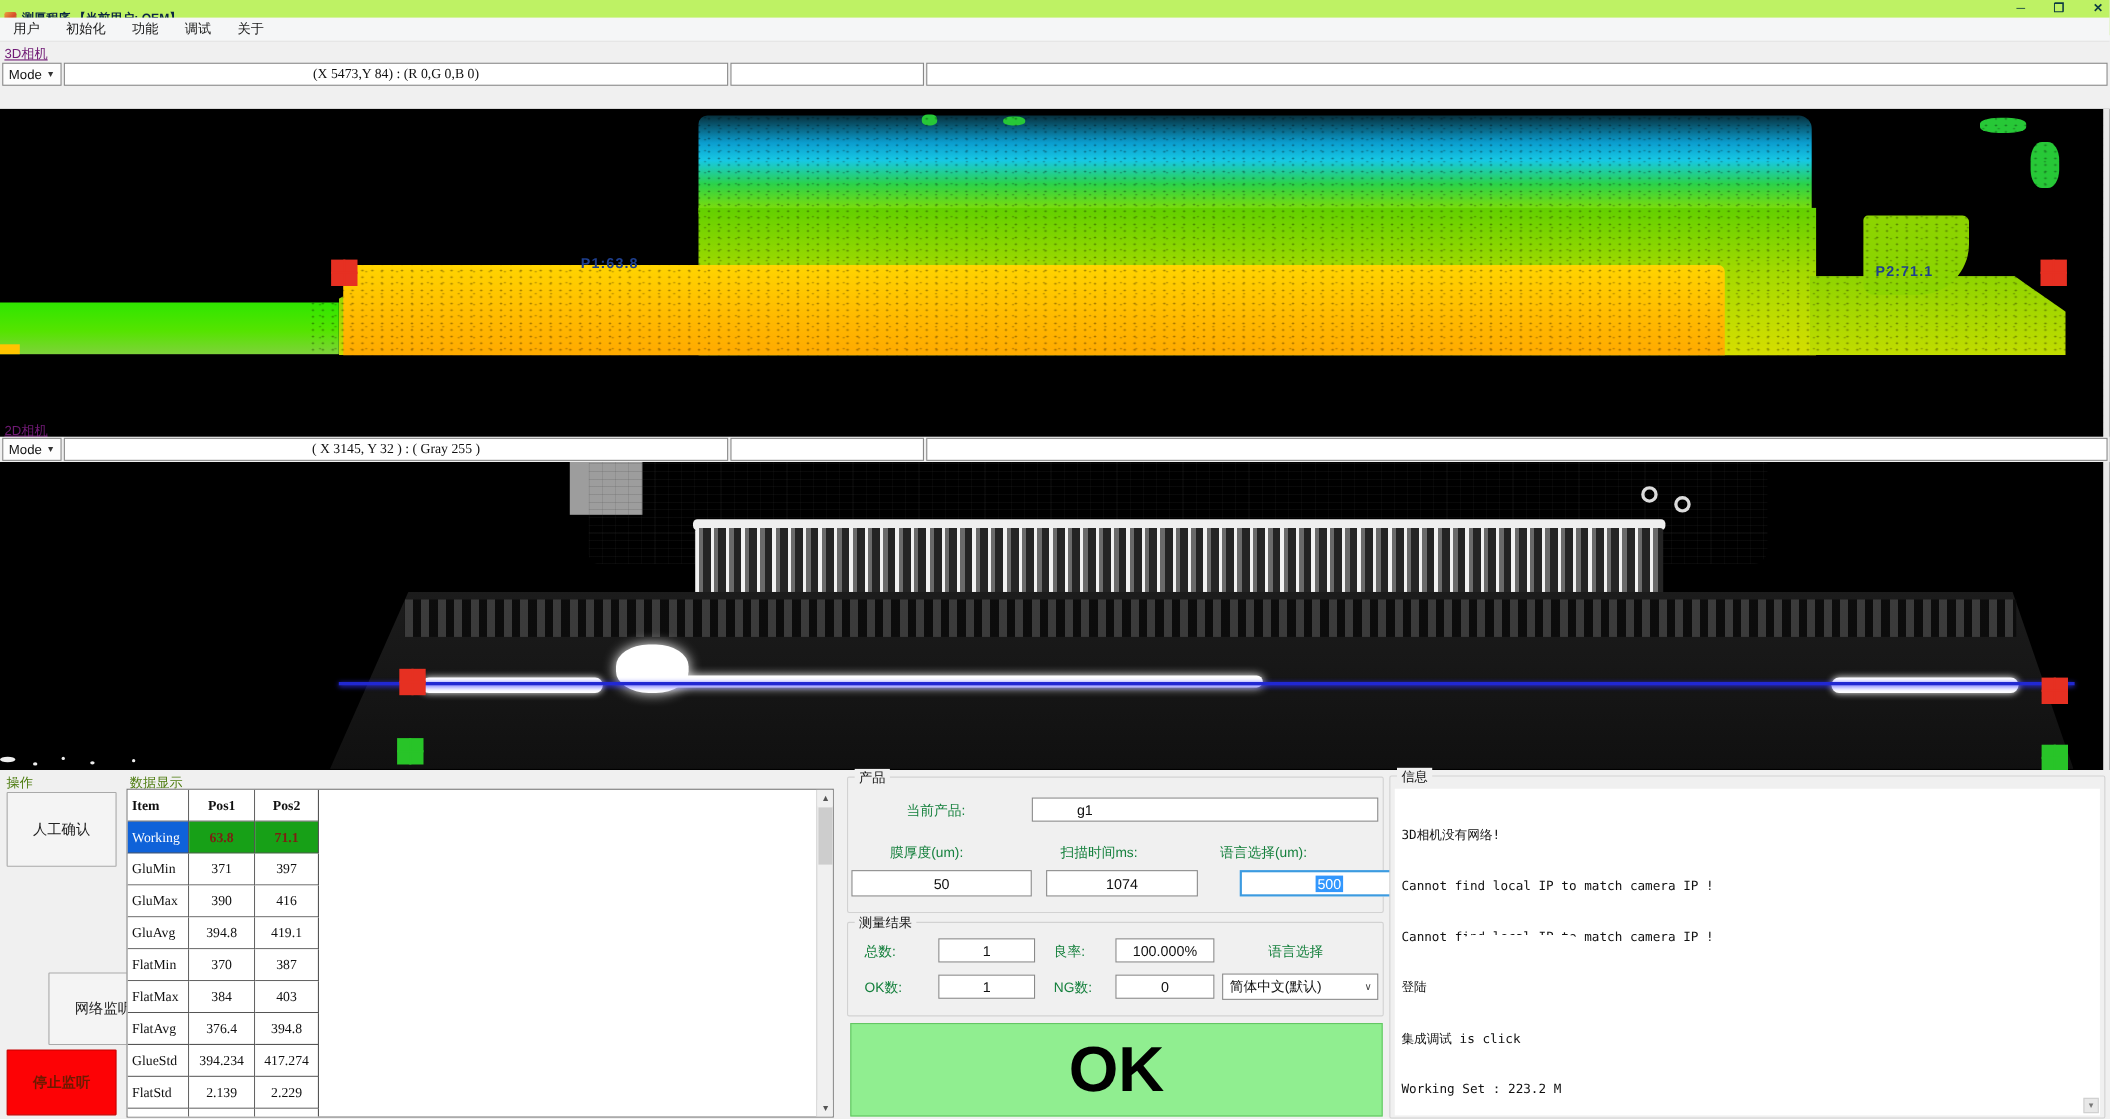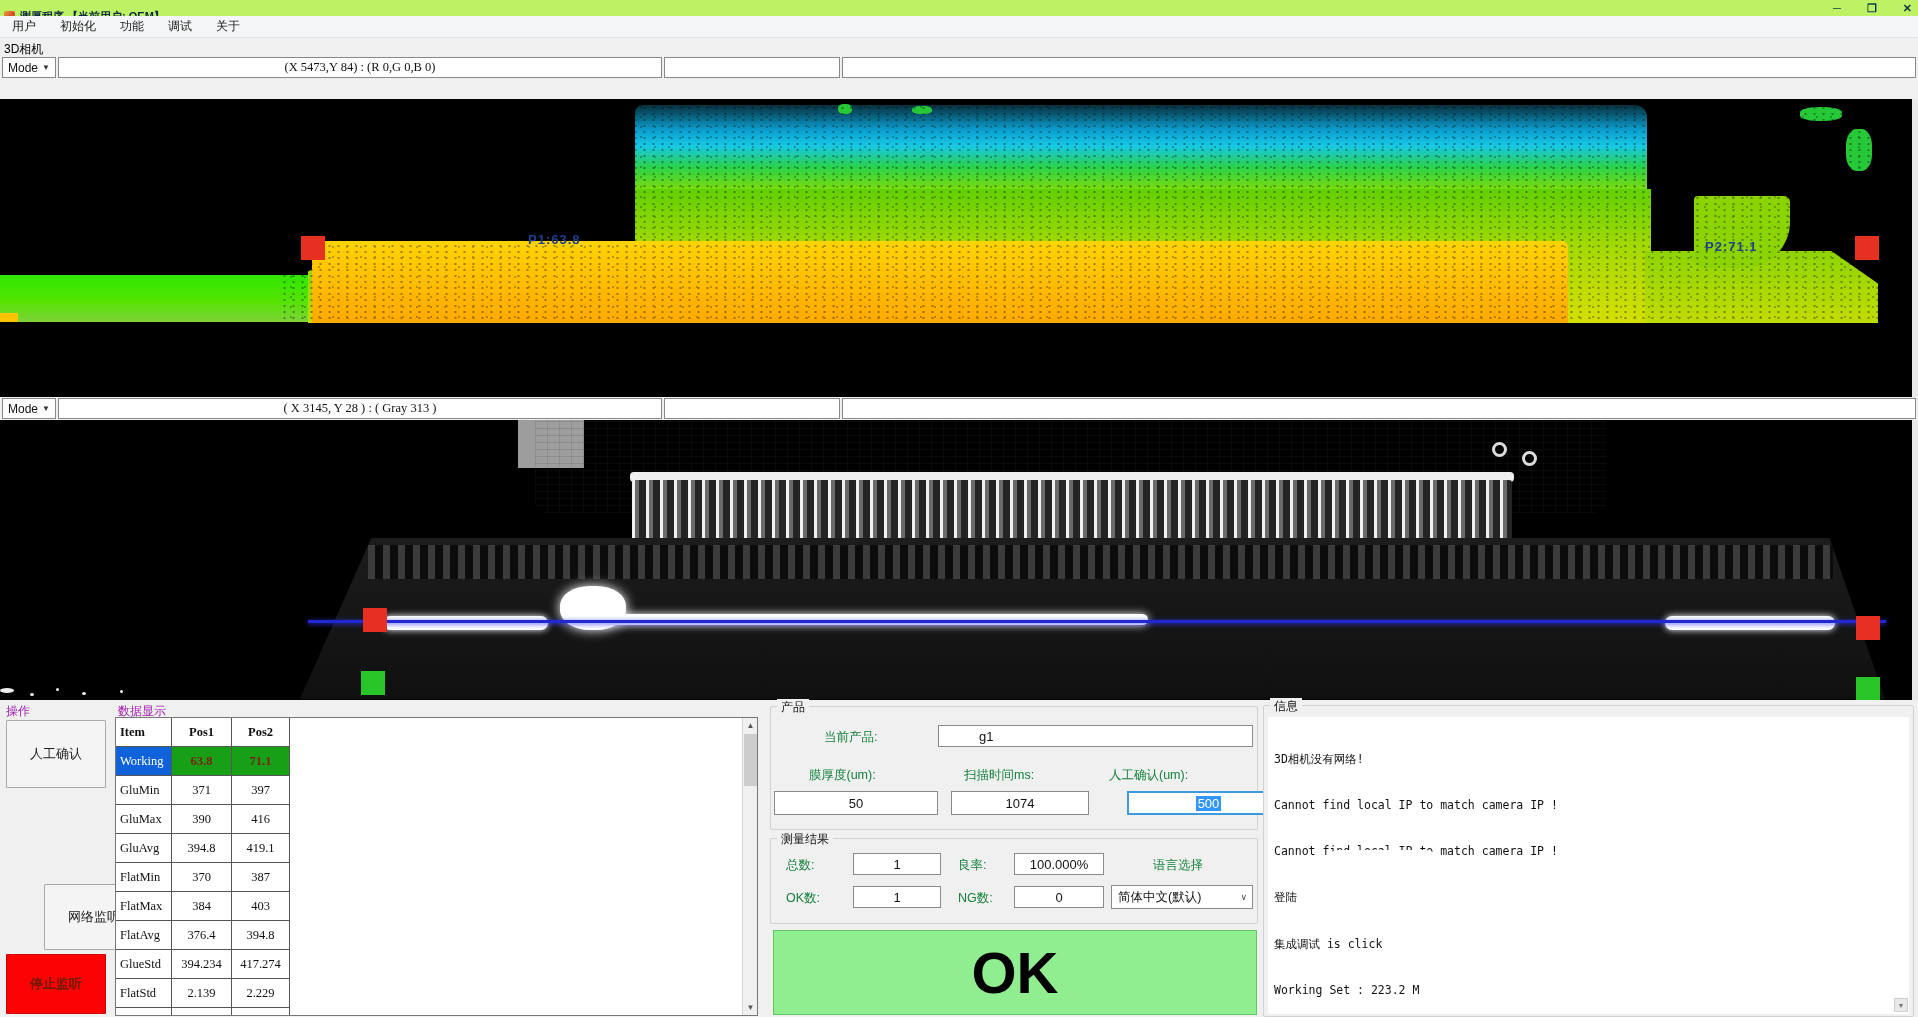--- a/index.html
+++ b/index.html
@@ -17,21 +17,21 @@
   .win-ctrls { position:absolute; right:6px; top:0; height:16px; display:flex; gap:26px;
                align-items:center; color:#0b3a42; font-size:11px; }
   .win-ctrls span { cursor:pointer; line-height:16px; }
 
   
   .menubar { position:absolute; left:0; top:16px; width:1918px; height:22px;
              background:#f5f6f7; border-bottom:1px solid #e3e3e3; display:flex;
              align-items:center; gap:0; font-size:12px; color:#1a1a1a; }
   .menubar .mi { padding:3px 12px; cursor:default; }
 
-  .seclabel { position:absolute; font-size:12px; color:#000000; }
+  .seclabel { position:absolute; font-size:12px; color:#701a75;text-decoration:underline; }
 
   
   .cambar { position:absolute; left:0; width:1918px; height:23px; background:#f0f0f0; }
   .modebtn { position:absolute; left:2px; top:1px; width:54px; height:21px; background:#fdfdfd;
              border:1px solid #888; font-size:12px; color:#111; display:flex;
              align-items:center; justify-content:center; gap:4px; }
   .modebtn .arrow { font-size:8px; color:#333; }
   .cambox { position:absolute; top:1px; height:21px; background:#fff; border:1px solid #888;
             font-size:12.5px; color:#111; display:flex; align-items:center;
             justify-content:center; font-family:"Liberation Serif", serif; }
@@ -95,21 +95,21 @@
     background:repeating-linear-gradient(90deg,#3e3e3e 0 7px,#0b0b0b 7px 15px); }
   .bead { position:absolute; height:14px; background:#fff; border-radius:8px; box-shadow:0 0 7px #fff; }
   .blob { position:absolute; background:#fff; border-radius:45%; box-shadow:0 0 12px #fff; }
   .glow-bar { position:absolute; left:600px; top:194px; width:548px; height:11px; background:#fff;
     border-radius:6px; box-shadow:0 0 9px #fff; }
   .blue-line { position:absolute; left:308px; top:200px; width:1578px; height:3px; background:#2128d2;
     box-shadow:0 1px 5px rgba(50,50,255,.9); }
   .spk { position:absolute; background:#eee; border-radius:50%; }
 
   
-  .panel-label { position:absolute; font-size:12px; color:#a21caf; }
+  .panel-label { position:absolute; font-size:12px; color:#4d7c0f; }
   .btn { position:absolute; left:6px; width:100px; background:#f4f4f4; border:1px solid #a9a9a9;
          font-size:13px; color:#222; display:flex; align-items:center; justify-content:center;
          cursor:pointer; border-radius:1px; }
   .btn.stop { background:#fd0205; border:1px solid #c40000; color:#6b1a00; font-weight:bold; }
 
   
   .tframe { position:absolute; left:115px; top:717px; width:643px; height:299px; background:#fff;
             border:1px solid #777; overflow:hidden; }
   .tgrid { position:absolute; left:0; top:0; width:174px;
            font-family:"Liberation Serif", serif; font-size:12.5px; color:#111; }
@@ -209,21 +209,21 @@
     <div class="p-ann" style="left:528px; top:133px;">P1:63.8</div>
     <div class="p-ann" style="left:1705px; top:140px;">P2:71.1</div>
   </div>
 
   <div class="seclabel" style="left:4px; top:383px;">2D相机</div>
   <div class="cambar" style="top:397px;">
     <div class="modebtn">
       <span>Mode</span>
       <span class="arrow">▼</span>
     </div>
-    <div class="cambox b1">( X 3145, Y 28 ) : ( Gray 313 )</div>
+    <div class="cambox b1">( X 3145, Y 32 ) : ( Gray 255 )</div>
     <div class="cambox b2"></div>
     <div class="cambox b3"></div>
   </div>
 
   <div class="canvas" style="top:420px; height:280px;">
     <div class="pcb-step"></div>
     <div class="pcb"></div>
     <div class="ring" style="left:1492px; top:22px;"></div>
     <div class="ring" style="left:1522px; top:31px;"></div>
     <div class="connector-top"></div>
@@ -316,21 +316,21 @@
       <div class="ar" style="bottom:0;">▼</div>
     </div>
   </div>
 
   <div class="groupbox" style="left:770px; top:706px; width:488px; height:124px;">
     <span class="gb-title">产品</span>
     <div class="fld-label" style="left:53px; top:22px;">当前产品:</div>
     <div class="inp left" style="left:167px; top:18px; width:315px; height:22px;">g1</div>
     <div class="fld-label" style="left:38px;  top:60px;">膜厚度(um):</div>
     <div class="fld-label" style="left:193px; top:60px;">扫描时间ms:</div>
-    <div class="fld-label" style="left:338px; top:60px;">人工确认(um):</div>
+    <div class="fld-label" style="left:338px; top:60px;">语言选择(um):</div>
     <div class="inp" style="left:3px;   top:84px; width:164px;">50</div>
     <div class="inp" style="left:180px; top:84px; width:138px;">1074</div>
     <div class="inp focus" style="left:317px; top:84px; width:163px;">
       <span class="sel">500</span>
     </div>
   </div>
 
   <div class="groupbox" style="left:770px; top:838px; width:488px; height:86px;">
     <span class="gb-title">测量结果</span>
     <div class="fld-label" style="left:15px; top:18px;">总数:</div>

